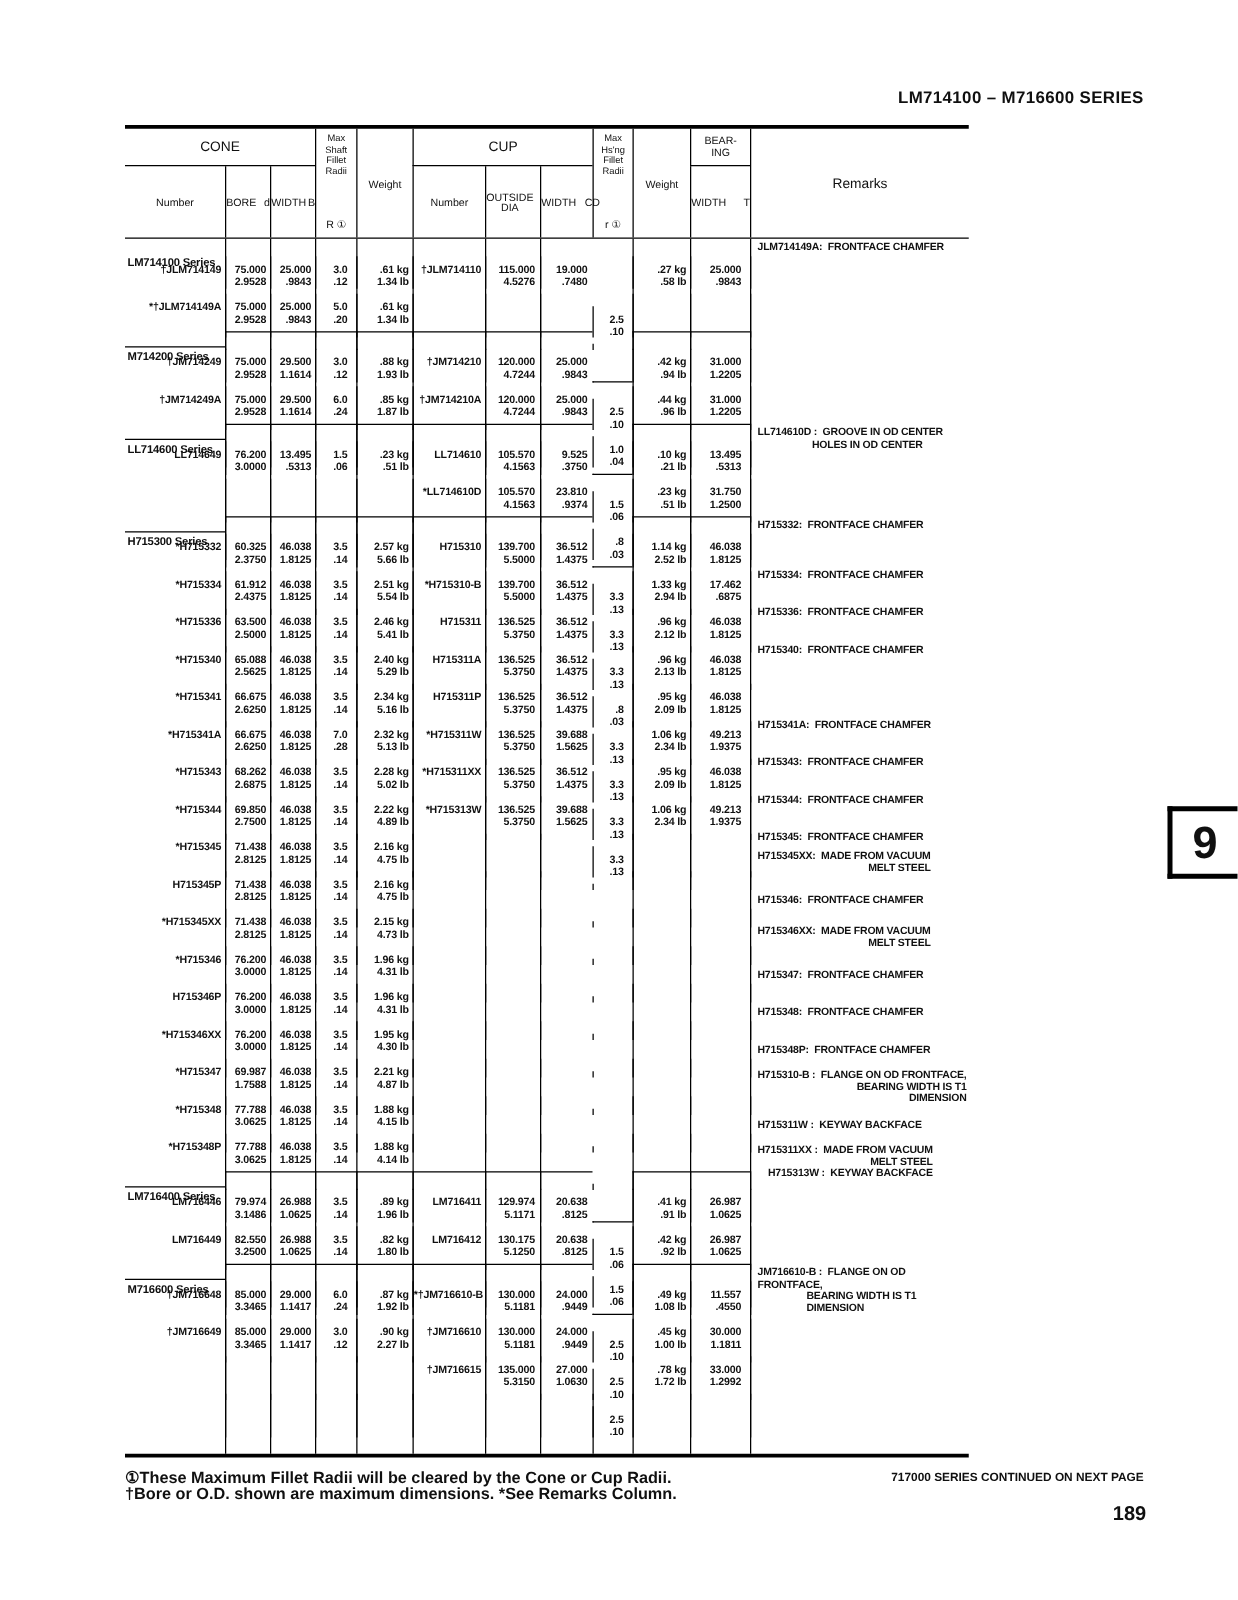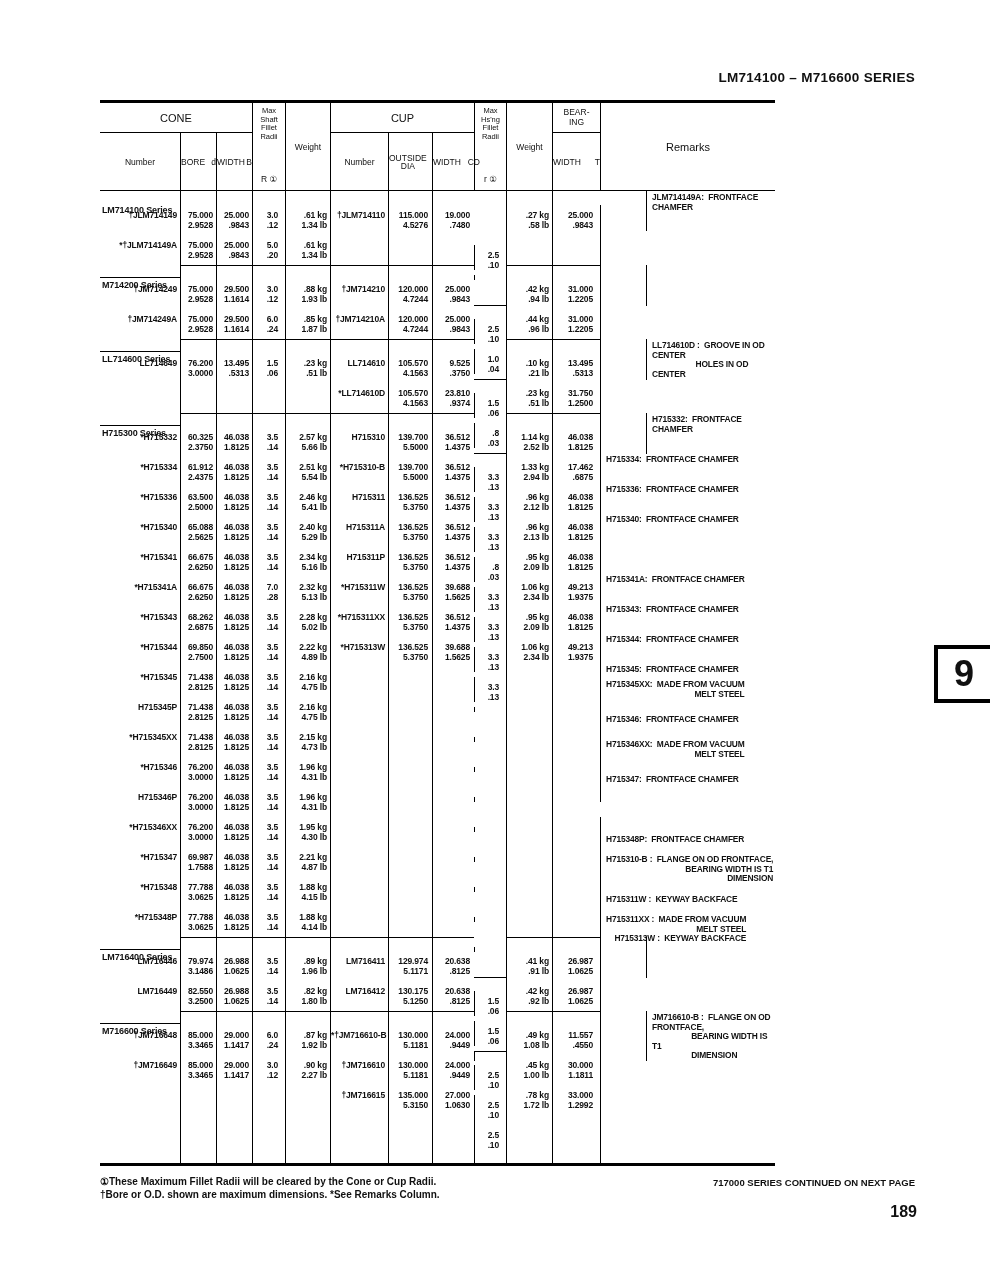--- a/index.html
+++ b/index.html
@@ -44,28 +44,28 @@
   .col0{padding-right:3px;white-space:nowrap;}
   .col1,.col2{padding-right:3px;}
   .col3{padding-right:7px;}
   .col4,.col9{padding-right:3px;}
   .col5{padding-right:3px;white-space:nowrap;}
   .col6,.col7{padding-right:4px;}
   .col8{padding-right:7px;margin-top:40px;}
   .col10{padding-right:7px;}
   .slabel{text-align:left;padding:2px 0 0 2px;font-size:9px;white-space:nowrap;margin-top:12px;}
   .series .c{border-top:1px solid #000;}
-  .series .c.remarks{border-top:none;margin-left:46px;}
+  .series .c.remarks{border-top:none;}
   .tbody > .row.series:first-child .c{border-top:none;}
   .c.remarks{text-align:left;white-space:pre-wrap;font-size:8.4px;line-height:9.5px;padding:0 0 0 5px;letter-spacing:-.15px;}
   .row.data .c.remarks{display:flex;align-items:center;padding-top:0;}
   .row.series .c.remarks{padding-top:2px;}
   
   .chapter-tab{position:absolute;right:0;top:645px;width:56px;height:58px;border:4px solid #000;border-right:none;background:#fff;display:flex;align-items:center;justify-content:center;font-size:36px;font-weight:bold;}
-  .footnotes{position:absolute;left:100px;top:1175px;font-size:10px;font-weight:bold;line-height:13px;}
+  .footnotes{position:absolute;left:100px;top:1175px;font-size:13px;font-weight:bold;line-height:13px;}
   .continued{position:absolute;right:75px;top:1177px;font-size:9.5px;font-weight:bold;}
   .page-number{position:absolute;right:73px;top:1203px;font-size:16px;font-weight:bold;}
 </style>
 </head>
 <body>
 
 <div class="title">LM714100 – M716600 SERIES</div>
 
 <div class="table">
   <div class="thead grid">
@@ -1059,20 +1059,21 @@
           <div></div>
         </div>
         <div class="c col9">
           <div></div>
           <div></div>
         </div>
         <div class="c col10">
           <div></div>
           <div></div>
         </div>
+        <div class="c remarks">H715348:  FRONTFACE CHAMFER</div>
       </div>
       <div class="row grid data">
         <div class="c col0">
           <div>*H715346XX</div>
           <div></div>
         </div>
         <div class="c col1">
           <div>76.200</div>
           <div>3.0000</div>
         </div>

